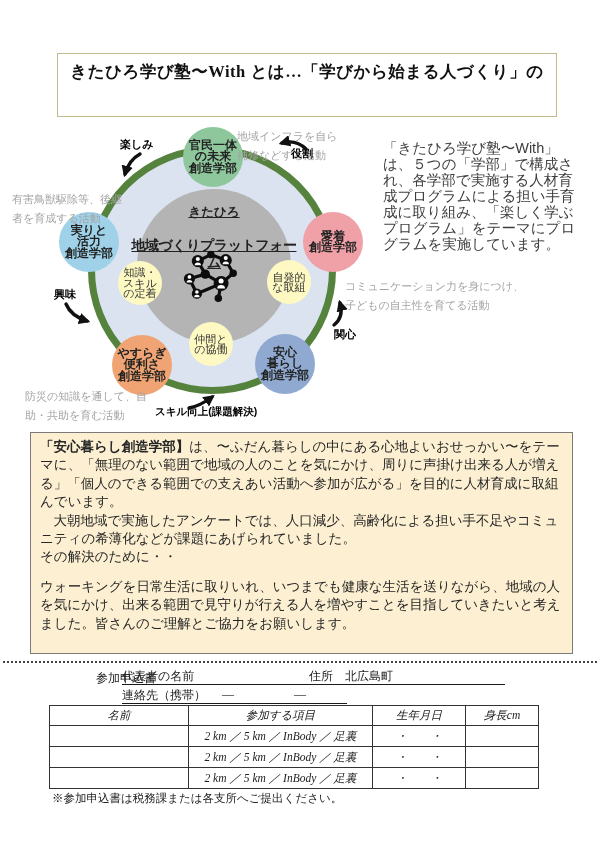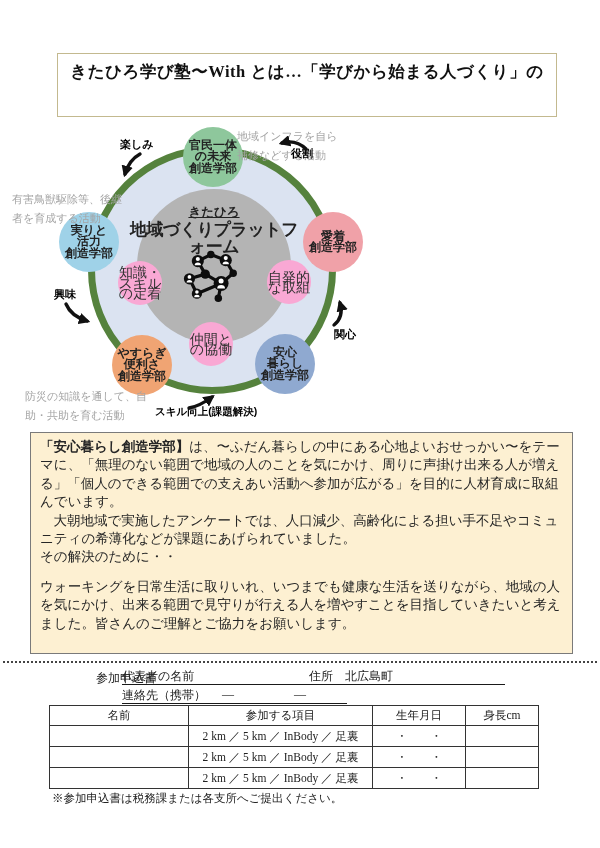--- a/index.html
+++ b/index.html
@@ -14,25 +14,25 @@
              letter-spacing:.5px;color:#111;}
   .title-box .t1{margin-top:7px;text-align:center;}
   .title-box .t2{margin-top:6px;text-align:right;padding-right:16px;}
 
   
   .ring{left:88px;top:146px;width:248px;height:248px;border-radius:50%;box-sizing:border-box;
         border:7px solid #55823d;background:#dbe3f1;}
   .gray-circle{left:137px;top:189px;width:154px;height:154px;border-radius:50%;background:#b4b4b4;}
   .platform-label{left:128px;top:204px;width:172px;text-align:center;color:#222;font-weight:bold;}
   .platform-label .pl1{font-size:12.5px;line-height:17px;text-decoration:underline;}
-  .platform-label .pl2{font-size:17px;line-height:17px;letter-spacing:-0.5px;}
+  .platform-label .pl2{font-size:14px;line-height:17px;text-decoration:underline;letter-spacing:-0.5px;margin-top:16px;}
   .dept{width:60px;height:60px;border-radius:50%;display:flex;align-items:center;justify-content:center;
         text-align:center;font-size:12px;line-height:11.5px;font-weight:600;color:#222;}
-  .inner-c{width:44px;height:44px;border-radius:50%;background:#f9a8d4;display:flex;align-items:center;
-        justify-content:center;text-align:center;font-size:14px;line-height:10.5px;color:#333;}
+  .inner-c{width:44px;height:44px;border-radius:50%;background:#fef9c3;display:flex;align-items:center;
+        justify-content:center;text-align:center;font-size:11px;line-height:10.5px;color:#333;}
   .cycle-label{font-weight:bold;font-size:11px;color:#000;}
   .annot{color:#a4a4a4;font-size:11px;line-height:18.5px;}
 
   
   .intro{left:383px;top:140px;width:194px;font-size:14.5px;line-height:16px;color:#3d3d3d;}
 
   
   .info-box{left:30px;top:432px;width:543px;height:222px;box-sizing:border-box;background:#fdf0d2;
             border:1px solid #7a7a7a;padding:5px 9px 16px 9px;font-size:13.5px;line-height:18.4px;color:#262626;}
   .info-box p{margin:0;}
@@ -48,21 +48,21 @@
   .f-rep{left:122px;top:668px;width:187px;}
   .f-addr{left:309px;top:668px;width:196px;}
   .f-contact{left:122px;top:687px;width:225px;}
   .f-contact .dash{position:absolute;top:0;}
   .f-contact .d1{left:100px;}
   .f-contact .d2{left:172px;}
 
   table.app{position:absolute;left:49px;top:705px;width:489px;border-collapse:collapse;table-layout:fixed;
             font-family:"Liberation Serif","DejaVu Serif",serif;font-size:11.5px;color:#222;}
   table.app th,table.app td{border:1px solid #333;text-align:center;vertical-align:middle;
-            overflow:hidden;padding:0;}
+            overflow:hidden;padding:0;font-style:italic;}
   table.app th{font-weight:normal;height:19px;}
   table.app td{height:20px;}
   .note{left:52px;top:791px;font-size:11.5px;color:#222;}
 </style>
 </head>
 <body>
 
 <div class="page">
 
   <svg width="0" height="0" style="position:absolute">
@@ -137,20 +137,22 @@
 便利さ
 創造学部</div>
   <div class="abs dept pre" style="left: 255px; top: 334px; background-color: rgb(143, 169, 208);">安心
 暮らし
 創造学部</div>
 
   <div class="abs annot pre" style="left:237px;top:127px">地域インフラを自ら
 補修などする活動</div>
   <div class="abs annot pre" style="left:12px;top:190px">有害鳥獣駆除等、後継
 者を育成する活動</div>
+  <div class="abs annot pre" style="left:345px;top:277px">コミュニケーション力を身につけ、
+子どもの自主性を育てる活動</div>
   <div class="abs annot pre" style="left:25px;top:387px">防災の知識を通して、自
 助・共助を育む活動</div>
 
   <div class="abs cycle-label" style="left:120px;top:137px">楽しみ</div>
   <div class="abs cycle-label" style="left:291px;top:146px">役割</div>
   <div class="abs cycle-label" style="left:334px;top:327px">関心</div>
   <div class="abs cycle-label" style="left:155px;top:405px;font-size:10.5px">スキル向上(課題解決)</div>
   <div class="abs cycle-label" style="left:54px;top:287px">興味</div>
 
   <svg class="abs" style="left:117px;top:151px" width="26" height="28" viewBox="0 0 26 28">
@@ -162,20 +164,21 @@
   <svg class="abs" style="left:329px;top:298px" width="22" height="30" viewBox="0 0 22 30">
     <path d="M5 27 Q 15 19 11 5" fill="none" stroke="#111" stroke-width="3.4" stroke-linecap="round" marker-end="url(#ah)"></path>
   </svg>
   <svg class="abs" style="left:186px;top:392px" width="31" height="19" viewBox="0 0 31 19">
     <path d="M3 16 Q 14 14 26 5" fill="none" stroke="#111" stroke-width="3.4" stroke-linecap="round" marker-end="url(#ah)"></path>
   </svg>
   <svg class="abs" style="left:62px;top:301px" width="31" height="25" viewBox="0 0 31 25">
     <path d="M4 3 Q 9 15 25 20" fill="none" stroke="#111" stroke-width="3.4" stroke-linecap="round" marker-end="url(#ah)"></path>
   </svg>
 
+  <div class="abs intro">「きたひろ学び塾〜With」は、５つの「学部」で構成され、各学部で実施する人材育成プログラムによる担い手育成に取り組み、「楽しく学ぶプログラム」をテーマにプログラムを実施しています。</div>
 
   <div class="abs info-box">
     <p><span class="lead">「安心暮らし創造学部】</span><span>は、〜ふだん暮らしの中にある心地よいおせっかい〜をテーマに、「無理のない範囲で地域の人のことを気にかけ、周りに声掛け出来る人が増える」「個人のできる範囲での支えあい活動へ参加が広がる」を目的に人材育成に取組んでいます。</span></p>
     <p class="pre">　大朝地域で実施したアンケートでは、人口減少、高齢化による担い手不足やコミュニティの希薄化などが課題にあげられていました。
 その解決のために・・</p>
     <p class="p3">ウォーキングを日常生活に取りいれ、いつまでも健康な生活を送りながら、地域の人を気にかけ、出来る範囲で見守りが行える人を増やすことを目指していきたいと考えました。皆さんのご理解とご協力をお願いします。</p>
   </div>
 
   <div class="abs dotted-sep"></div>
 

